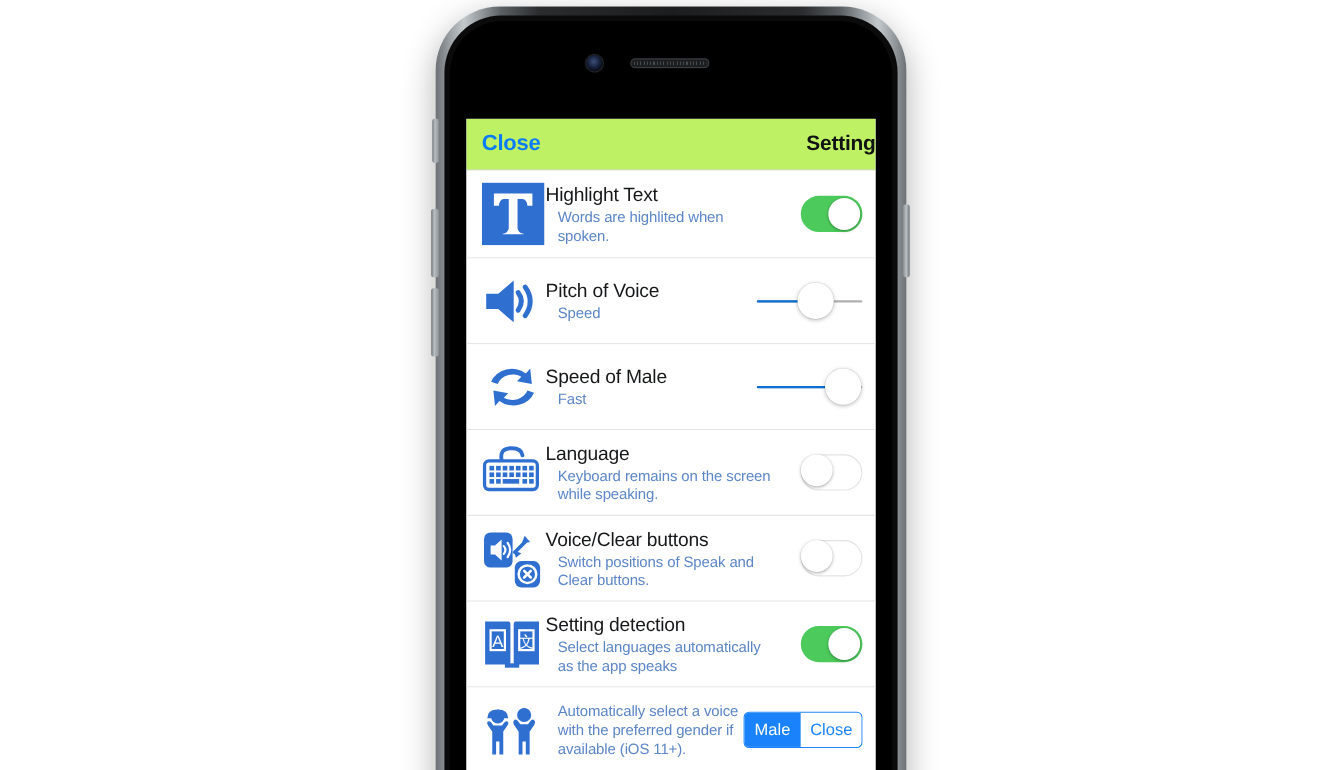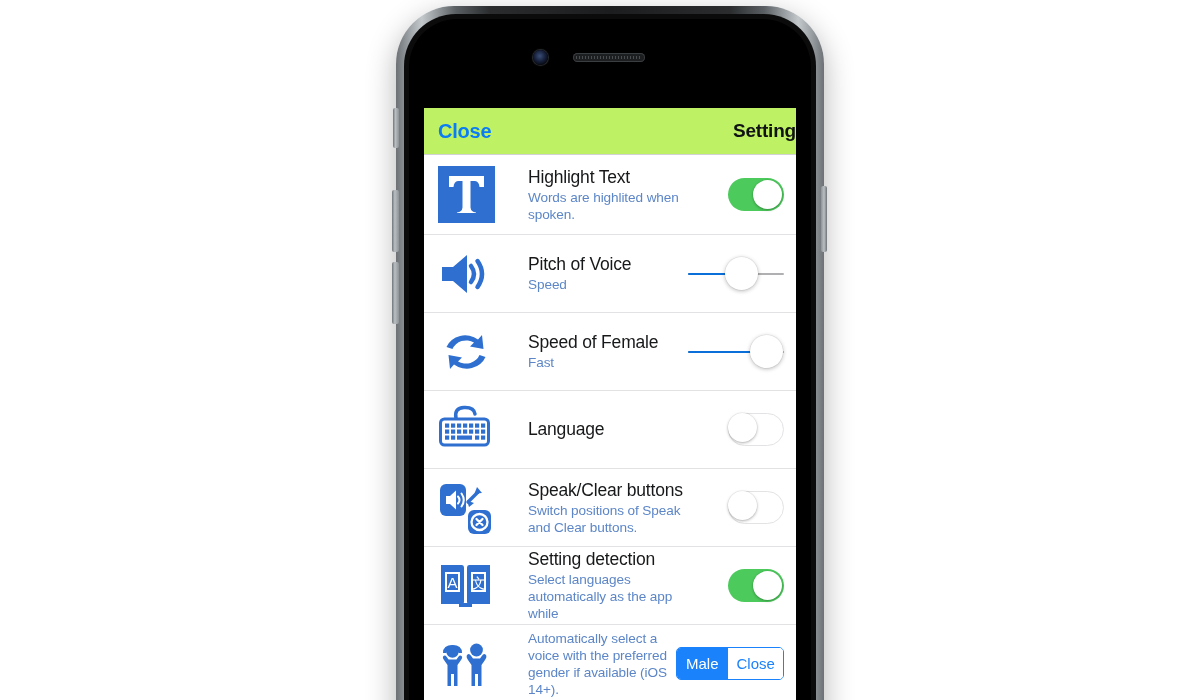--- a/index.html
+++ b/index.html
@@ -153,34 +153,34 @@
     min-width: 58px;
     height: 100%;
     display: flex;
     align-items: center;
     justify-content: flex-start;
   }
   .row-text {
     flex: 1 1 auto;
     min-width: 0;
     padding-right: 4px;
-    padding-left: 32px;
   }
   .row-title {
     color: #17181a;
     font-size: 17.5px;
     line-height: 21px;
     letter-spacing: -0.2px;
     margin-bottom: 1px;
   }
   .row-sub {
     color: #5c86c7;
     font-size: 13.6px;
     line-height: 17px;
     letter-spacing: -0.1px;
+    margin-left: 11px;
   }
   .row-ctrl {
     width: 74px;
     min-width: 74px;
     display: flex;
     align-items: center;
     justify-content: flex-end;
   }
   .row-ctrl.slider-cell { width: 100px; min-width: 100px; }
 
@@ -348,21 +348,21 @@
     <div class="row" style="height:78px;">
       <div class="row-icon">
         <span>
           <svg width="56" height="50" viewBox="0 0 56 50">
             <path d="M8.5 20 A20 18 0 0 1 40 12.5 L44 8 L45.5 22 L32 19.5 L36 15.5 A14.5 13 0 0 0 14.5 22 Z" fill="#2e6fd0"></path>
             <path d="M47.5 30 A20 18 0 0 1 16 37.5 L12 42 L10.5 28 L24 30.5 L20 34.5 A14.5 13 0 0 0 41.5 28 Z" fill="#2e6fd0"></path>
           </svg>
         </span>
       </div>
       <div class="row-text">
-        <div class="row-title">Speed of Female</div>
+        <div class="row-title">Speed of Male</div>
         <div class="row-sub">Fast</div>
       </div>
       <div class="row-ctrl slider-cell">
         <div class="slider">
           <div class="track"></div>
           <div class="fill" style="width:82%"></div>
           <div class="knob" style="left:65%"></div>
         </div>
       </div>
     </div>
@@ -392,20 +392,21 @@
                 <rect x="13" y="31.5" width="4.2" height="4.2"></rect>
               <rect x="19" y="31.5" width="15" height="4.2"></rect>
               <rect x="37" y="31.5" width="4.2" height="4.2"></rect>
                 <rect x="43" y="31.5" width="4.2" height="4.2"></rect>
             </g>
           </svg>
         </span>
       </div>
       <div class="row-text">
         <div class="row-title">Language</div>
+        <div class="row-sub">Keyboard remains on the screen while speaking.</div>
       </div>
       <div class="row-ctrl">
         <div class="toggle off">
           <div class="knob"></div>
         </div>
       </div>
     </div>
 
     <div class="row" style="height:78px;">
       <div class="row-icon">
@@ -418,21 +419,21 @@
             <path d="M40 12 L30 22" stroke="#2e6fd0" stroke-width="3.4" stroke-linecap="round"></path>
             <path d="M39 7 L44 13 L36.5 13.5 Z" fill="#2e6fd0"></path>
             <path d="M31 27 L29 20.5 L36 23 Z" fill="#2e6fd0"></path>
             <rect x="30" y="30" width="23" height="24" rx="6" ry="6" fill="#2e6fd0"></rect>
             <circle cx="41.5" cy="42" r="8" fill="none" stroke="#ffffff" stroke-width="2.3"></circle>
             <path d="M38.5 39 L44.5 45 M44.5 39 L38.5 45" stroke="#ffffff" stroke-width="2.3" stroke-linecap="round"></path>
           </svg>
         </span>
       </div>
       <div class="row-text">
-        <div class="row-title">Speak/Clear buttons</div>
+        <div class="row-title">Voice/Clear buttons</div>
         <div class="row-sub">Switch positions of Speak and Clear buttons.</div>
       </div>
       <div class="row-ctrl">
         <div class="toggle off">
           <div class="knob"></div>
         </div>
       </div>
     </div>
 
     <div class="row" style="height:78px;">
@@ -444,21 +445,21 @@
             <rect x="21" y="44" width="13" height="4" fill="#2e6fd0"></rect>
             <rect x="8" y="14" width="13" height="18" fill="none" stroke="#ffffff" stroke-width="2"></rect>
             <text x="14.5" y="29" fill="#ffffff" font-size="15" font-family="Liberation Sans, sans-serif" text-anchor="middle">A</text>
             <rect x="34" y="14" width="13" height="18" fill="none" stroke="#ffffff" stroke-width="2"></rect>
             <text x="40.5" y="29" fill="#ffffff" font-size="14" font-family="DejaVu Sans, sans-serif" text-anchor="middle">文</text>
           </svg>
         </span>
       </div>
       <div class="row-text">
         <div class="row-title">Setting detection</div>
-        <div class="row-sub">Select languages automatically as the app while</div>
+        <div class="row-sub">Select languages automatically as the app speaks</div>
       </div>
       <div class="row-ctrl">
         <div class="toggle on">
           <div class="knob"></div>
         </div>
       </div>
     </div>
 
     <div class="row gender-row" style="height:78px;">
       <div class="row-icon">
@@ -468,21 +469,21 @@
               <path d="M5 14 Q5 6 14.5 6 Q24 6 24 14 L20.5 14 Q20 9.5 14.5 9.5 Q9 9.5 8.5 14 Z"></path>
               <circle cx="14.5" cy="12.5" r="6.2"></circle>
               <path d="M6 21 Q4 18.5 5.5 17 Q7 15.8 8.8 18 L10.5 20.5 H18.5 L20.2 18 Q22 15.8 23.5 17 Q25 18.5 23 21 L19.5 26 V47 H16 V35 H13 V47 H9.5 V26 Z"></path>
               <circle cx="38.5" cy="11" r="6.4"></circle>
               <path d="M30 21 Q27.5 17.5 29.5 15.5 Q31.3 14.2 33.2 17 L35 19.5 H42 L43.8 17 Q45.7 14.2 47.5 15.5 Q49.5 17.5 47 21 L43.5 26 V47 H40 V35 H37 V47 H33.5 V26 Z"></path>
             </g>
           </svg>
         </span>
       </div>
       <div class="row-text">
-        <div class="row-sub">Automatically select a voice with the preferred gender if available (iOS 14+).</div>
+        <div class="row-sub">Automatically select a voice with the preferred gender if available (iOS 11+).</div>
       </div>
       <div class="row-ctrl">
         <div class="segmented">
           <div class="seg active">Male</div>
           <div class="seg">Close</div>
         </div>
       </div>
     </div>
 
   </div>

